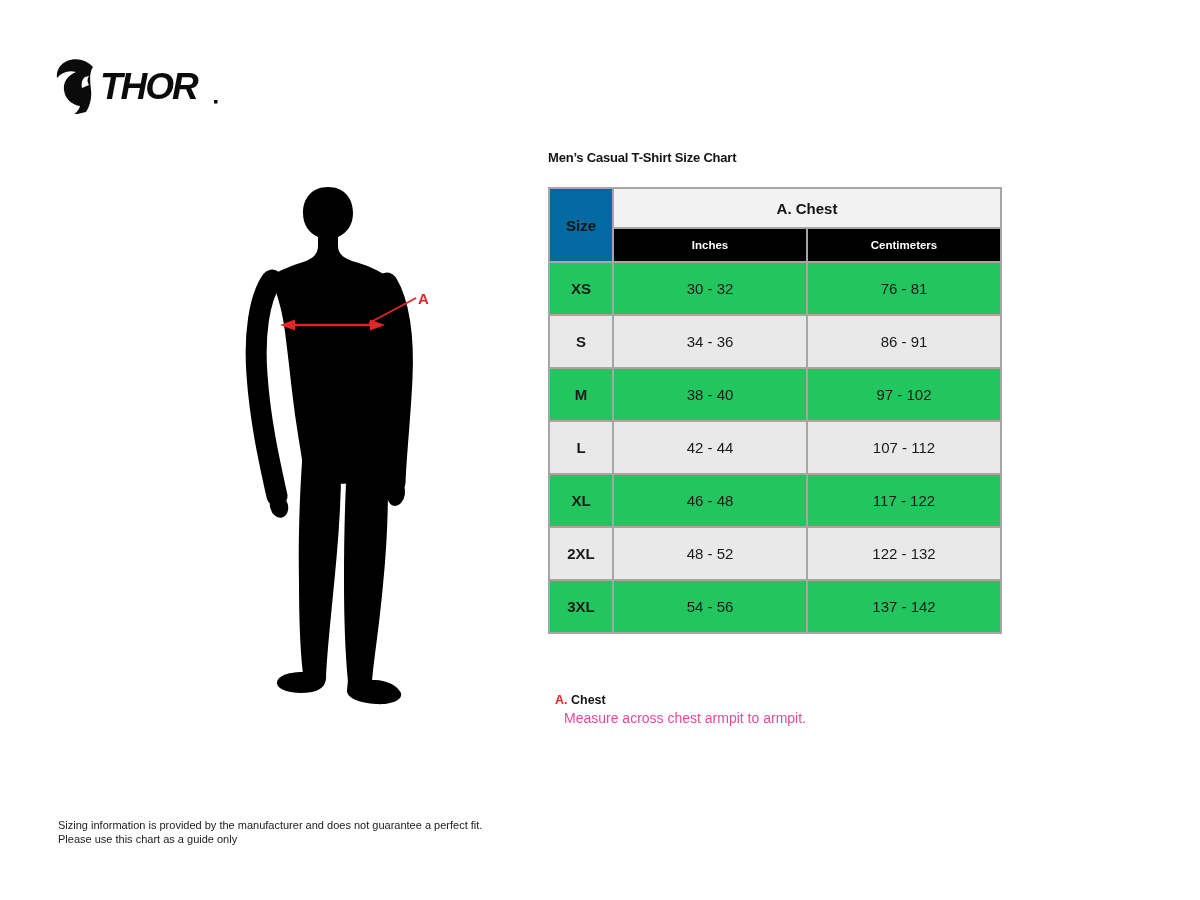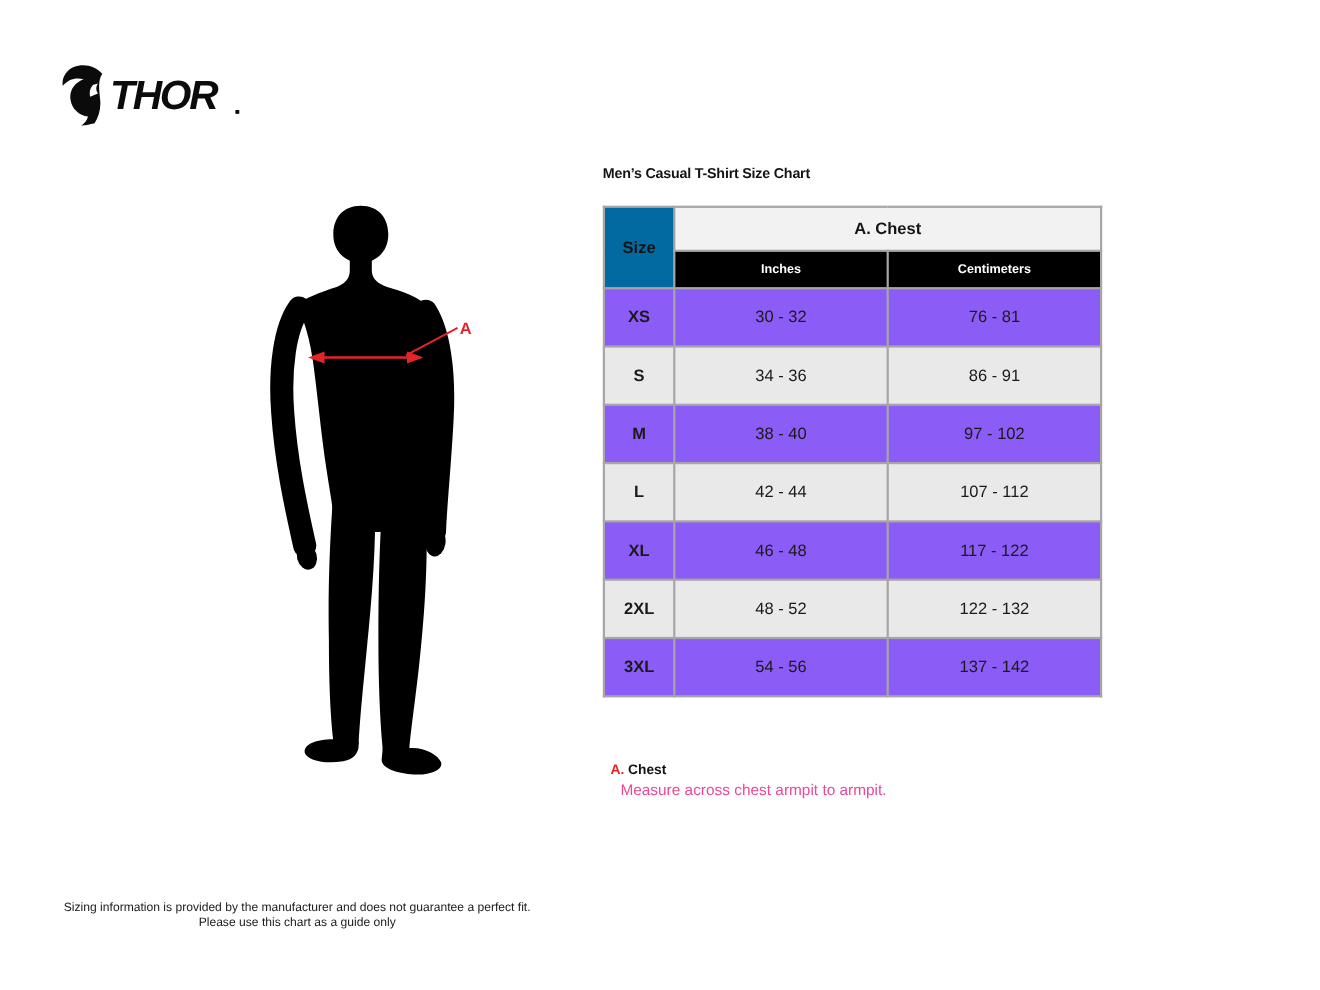--- a/index.html
+++ b/index.html
@@ -43,21 +43,21 @@
     background: #0369a1; font-size: 15px; font-weight: bold; color: #141414;
   }
   .size-table th.group-head {
     background: #f2f2f2; height: 40px; font-size: 15px; font-weight: bold; color: #141414;
   }
   .size-table th.unit-head {
     background: #000000; color: #ffffff; height: 34px;
     font-size: 11.5px; font-weight: bold;
   }
   .size-table tbody td {
-    height: 53px; font-size: 15px; background: #8b5cf6; color: #1a1a1a;
+    height: 53px; font-size: 15px; background: #22c55e; color: #1a1a1a;
   }
   .size-table tbody tr:nth-child(even) td { background: #e9e9e9; }
   .size-table tbody td.size-cell { font-weight: bold; }
 
   .measure-heading {
     position: absolute; left: 548px; top: 659px;
     font-size: 17.5px; font-weight: bold; letter-spacing: -0.2px; color: #141414;
     margin: 0;
   }
   .measure-item-title {
@@ -65,21 +65,21 @@
     font-size: 12.5px; font-weight: bold; color: #141414;
   }
   .measure-item-title .key { color: #e42528; }
   .measure-item-desc {
     position: absolute; left: 564px; top: 710px;
     font-size: 14px; color: #ec4899;
   }
 
   .footer-note {
     position: absolute; left: 58px; top: 818px;
-    font-size: 11px; line-height: 14px; color: #1a1a1a; text-align: center;
+    font-size: 11px; line-height: 14px; color: #1a1a1a;
   }
 </style>
 </head>
 <body>
 
 <div class="page">
 
   <svg class="logo" viewBox="0 0 170 56" aria-hidden="true">
     <g fill="#0b0b0b">
       <path d="M37,9 C31,2 20,-1 11,3 C4,6 0,13 1,20 C6,14 13,12 20,14 C12,17 7,24 8,32 C9,41 16,47 24,48 C23,52 20,55 17,57 L30,54 C34,48 36,40 35,32 C34,23 33,15 37,9 Z"></path>

